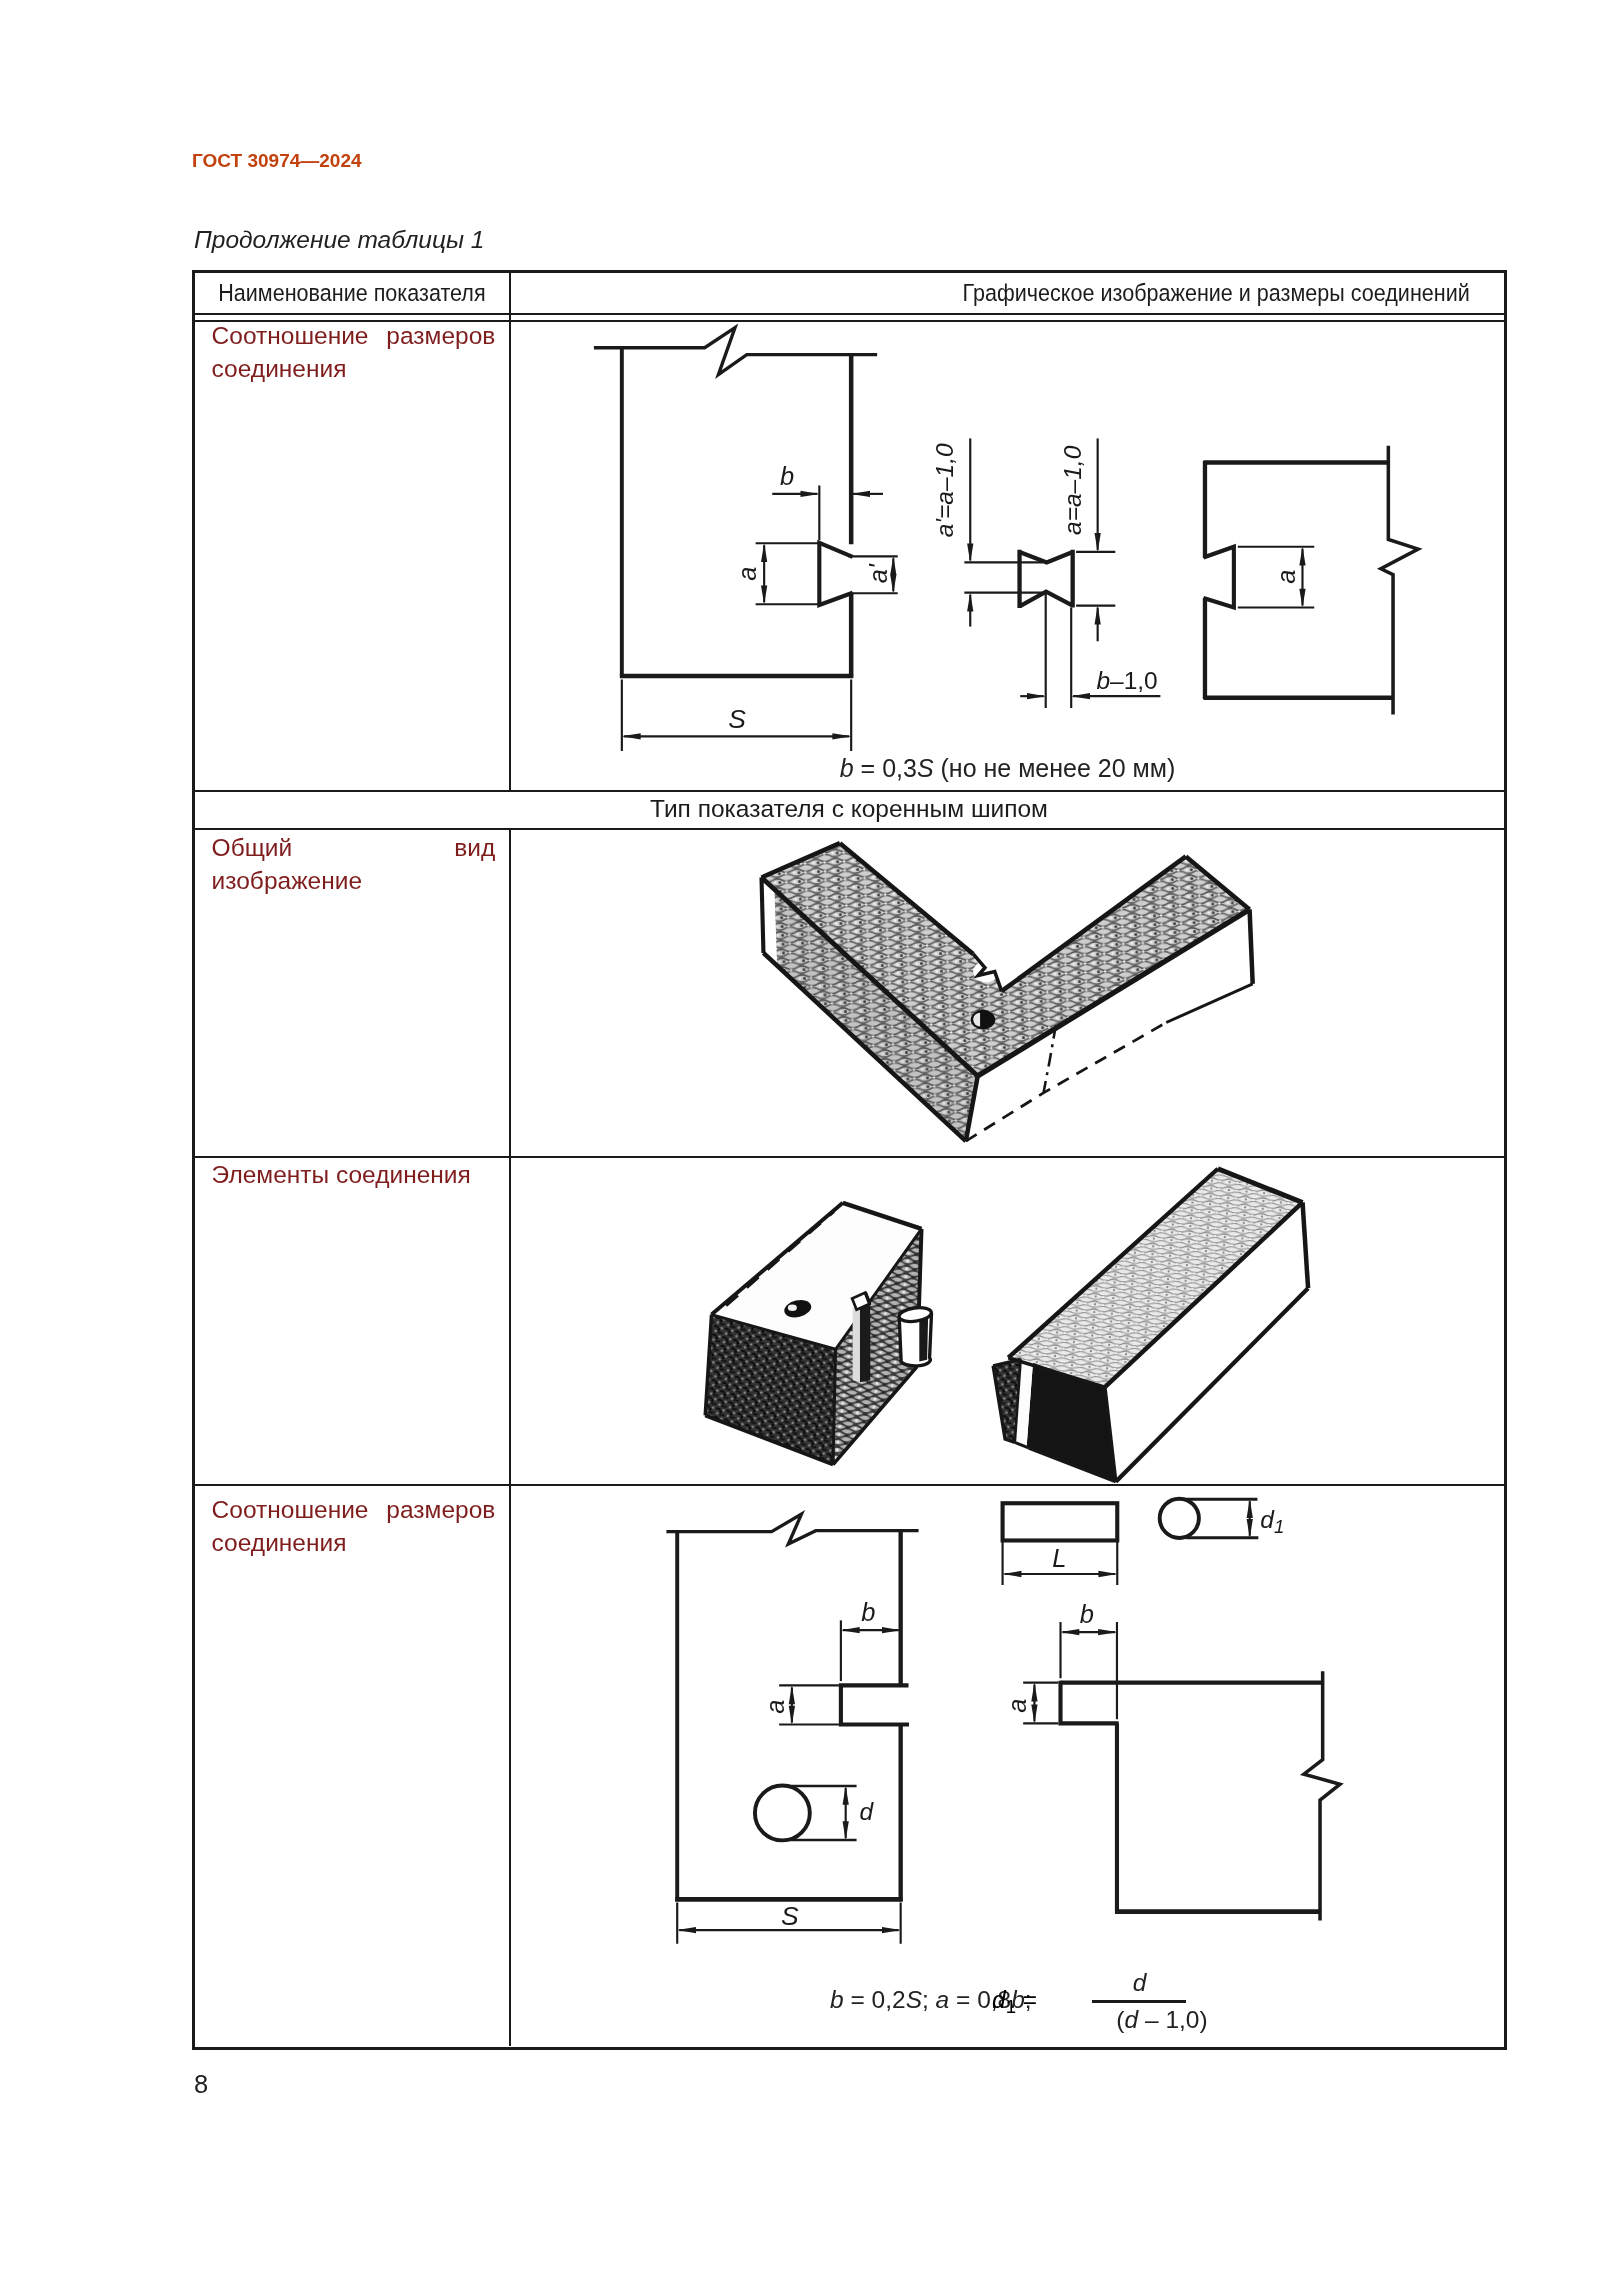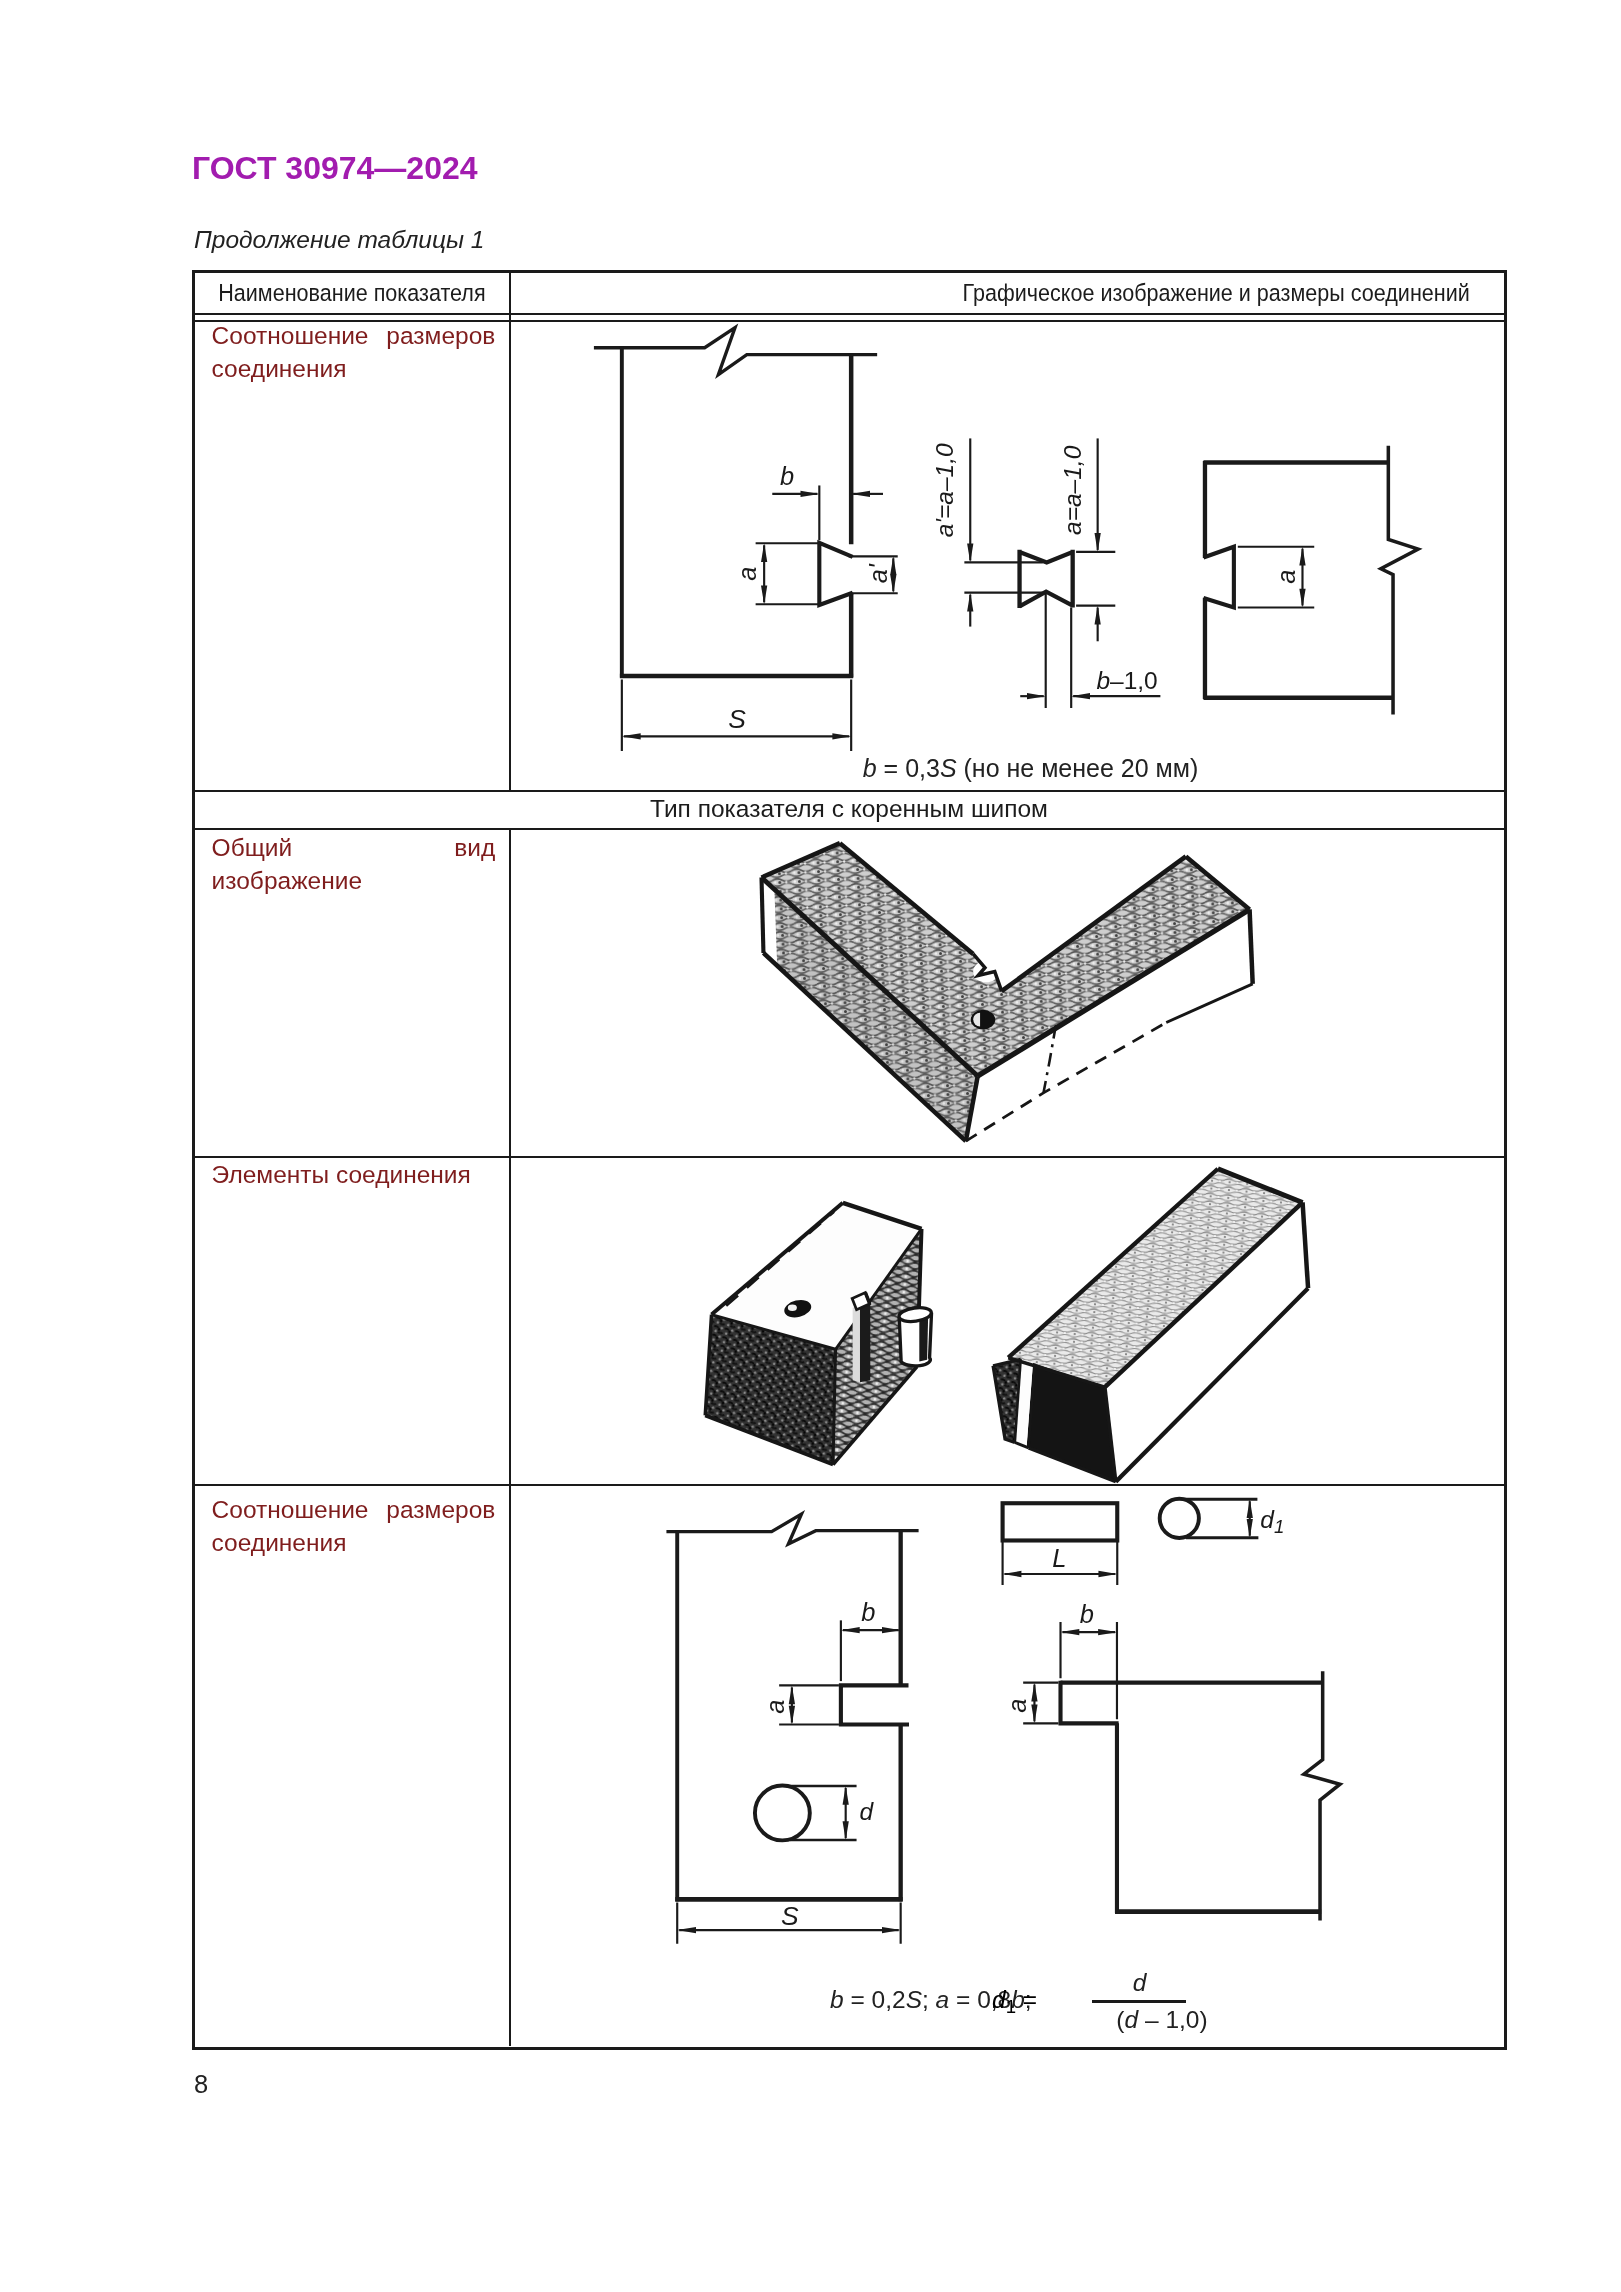--- a/index.html
+++ b/index.html
@@ -9,21 +9,21 @@
 .lbl{font-size:24.5px;line-height:33px;color:#7f1d1d;}
 .cellpad{padding:0 13.7px 0 19.6px;text-align:justify;}
 
 .hline{position:absolute;background:#1a1a1a;height:2px;}
 .vline{position:absolute;background:#1a1a1a;width:2px;}
 i{font-style:italic;}
 </style>
 </head>
 <body>
 
-<div class="abs" style="left:192px;top:150px;font-size:32px;font-weight:bold;color:#a21caf;">ГОСТ 30974—2024</div>
+<div class="abs" style="left:192px;top:150px;font-size:19px;font-weight:bold;color:#c2410c;">ГОСТ 30974—2024</div>
 
 <div class="abs" style="left:194px;top:226px;font-size:24.5px;font-style:italic;color:#222;">Продолжение таблицы 1</div>
 
 <div class="hline" style="left:192px;top:270px;width:1314px;height:2.9px;"></div>
 <div class="hline" style="left:192px;top:2047px;width:1314px;height:2.9px;"></div>
 <div class="vline" style="left:192px;top:270px;height:1780px;width:2.9px;"></div>
 <div class="vline" style="left:1504px;top:270px;height:1780px;width:2.9px;"></div>
 
 <div class="hline" style="left:192px;top:313px;width:1314px;"></div>
 <div class="hline" style="left:192px;top:320px;width:1314px;"></div>
@@ -44,21 +44,21 @@
 </div>
 
 <div class="abs lbl cellpad" style="left:192px;top:319px;width:317px;box-sizing:border-box;">Соотношение&nbsp; размеров соединения</div>
 <div class="abs" style="left:192px;top:790px;width:1314px;height:38px;display:flex;align-items:center;justify-content:center;">
   <span style="font-size:24.5px;">Тип показателя с коренным шипом</span>
 </div>
 <div class="abs lbl cellpad" style="left:192px;top:831px;width:317px;box-sizing:border-box;">Общий вид изображение</div>
 <div class="abs lbl cellpad" style="left:192px;top:1158px;width:317px;box-sizing:border-box;">Элементы соединения</div>
 <div class="abs lbl cellpad" style="left:192px;top:1493px;width:317px;box-sizing:border-box;">Соотношение&nbsp; размеров соединения</div>
 
-<div class="abs" style="left:511px;top:754px;width:993px;text-align:center;font-size:25px;color:#222;padding-left:23px;">
+<div class="abs" style="left:511px;top:754px;width:993px;text-align:center;font-size:25px;color:#222;">
   <i>b</i> = 0,3<i>S</i> (но не менее 20 мм)
 </div>
 <div class="abs" style="left:830px;top:1986px;font-size:24.5px;color:#222;white-space:pre;"><i>b</i> = 0,2<i>S</i>; <i>a</i> = 0,8<i>b</i>;</div>
 <div class="abs" style="left:992px;top:1986px;font-size:24.5px;color:#000000;white-space:pre;"><i>d</i><span style="font-size:18.6px;vertical-align:-4.9px;">1</span> =</div>
 <div class="abs" style="left:1094px;top:1969px;width:91px;text-align:center;font-size:24.5px;color:#222;"><i>d</i></div>
 <div class="abs" style="left:1092px;top:2000px;width:94px;height:2.9px;background:#1a1a1a;"></div>
 <div class="abs" style="left:1090px;top:2006px;width:98px;text-align:center;font-size:24.5px;color:#222;margin-left:23px;">(<i>d</i> – 1,0)</div>
 
 <div class="abs" style="left:194px;top:2070px;font-size:25.5px;color:#222;">8</div>
 

